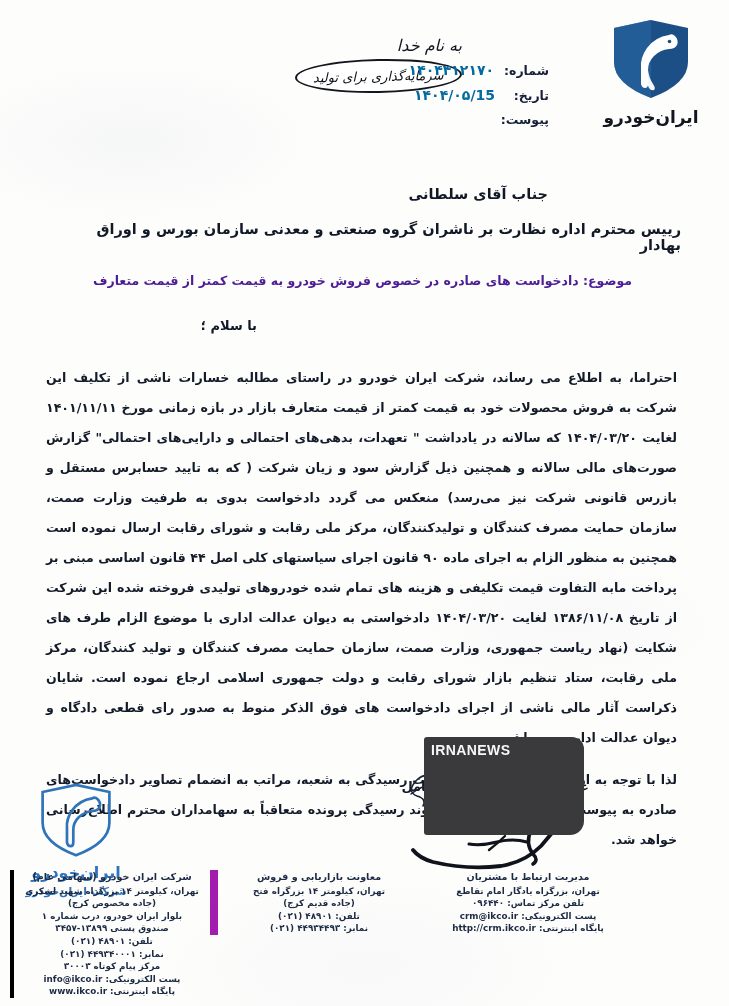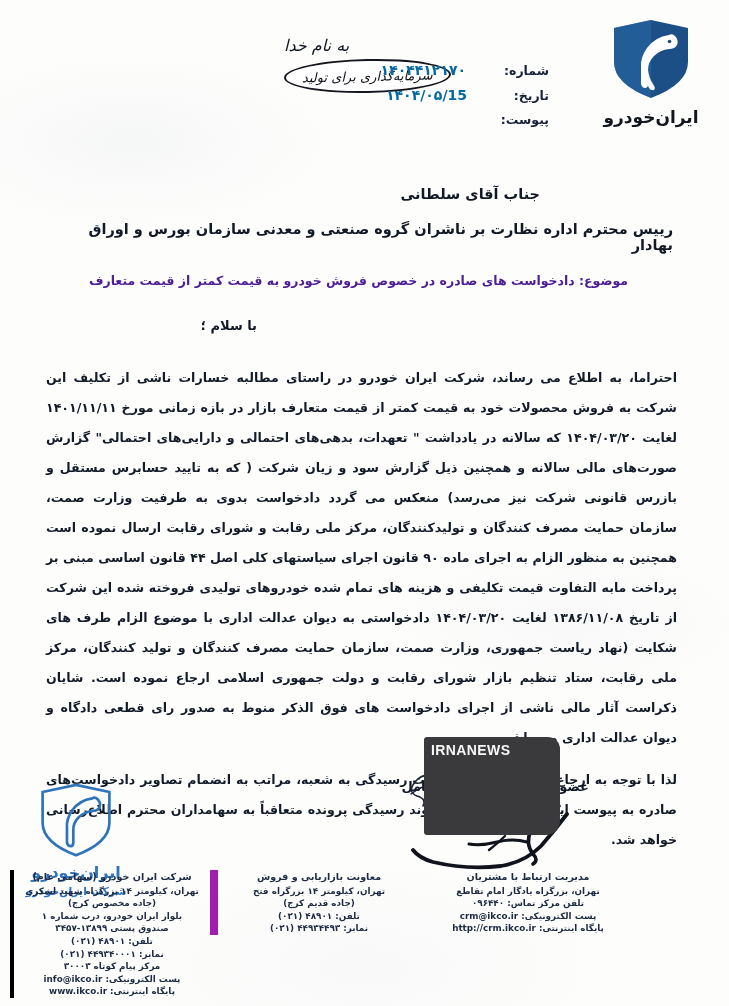--- a/index.html
+++ b/index.html
@@ -50,35 +50,34 @@
     gap: 10px;
     margin-bottom: 9px;
     white-space: nowrap;
   }
   .meta-label {
     font-size: 12.5px;
     font-weight: bold;
     color: #16203a;
     min-width: 44px;
     text-align: right;
-    margin-left: 28px;
   }
   .meta-value {
     font-size: 14px;
     font-weight: bold;
     color: #0369a1;
     letter-spacing: 0.3px;
   }
 
   .basmala {
     position: absolute;
     top: 36px;
-    left: 284px;
+    left: 292px;
     width: 170px;
-    text-align: left;
+    text-align: right;
     z-index: 3;
   }
   .basmala-text {
     font-family: "DejaVu Serif", "Liberation Serif", serif;
     font-size: 16px;
     font-style: italic;
     color: #101521;
     margin-bottom: 4px;
     letter-spacing: 0.5px;
   }
@@ -113,21 +112,21 @@
     font-size: 17px;
     font-weight: bold;
     color: #11161f;
     letter-spacing: -0.5px;
   }
 
   
   .addressee {
     position: absolute;
     top: 186px;
-    right: 56px;
+    right: 48px;
     left: 48px;
     text-align: right;
     z-index: 3;
     margin-left: 36px;
   }
   .addr-name {
     font-size: 14.5px;
     font-weight: bold;
     color: #111826;
     margin-bottom: 19px;
@@ -236,21 +235,21 @@
     font-weight: bold;
     color: #2f74bb;
     margin-top: 3px;
   }
 
   
   .irna {
     position: absolute;
     top: 737px;
     left: 424px;
-    width: 136px;
+    width: 160px;
     height: 98px;
     background: #3a3a3c;
     z-index: 6;
     border-radius: 3px 12px 14px 3px;
   }
   .irna-tag {
     position: absolute;
     top: 5px;
     left: 7px;
     font-size: 14px;

